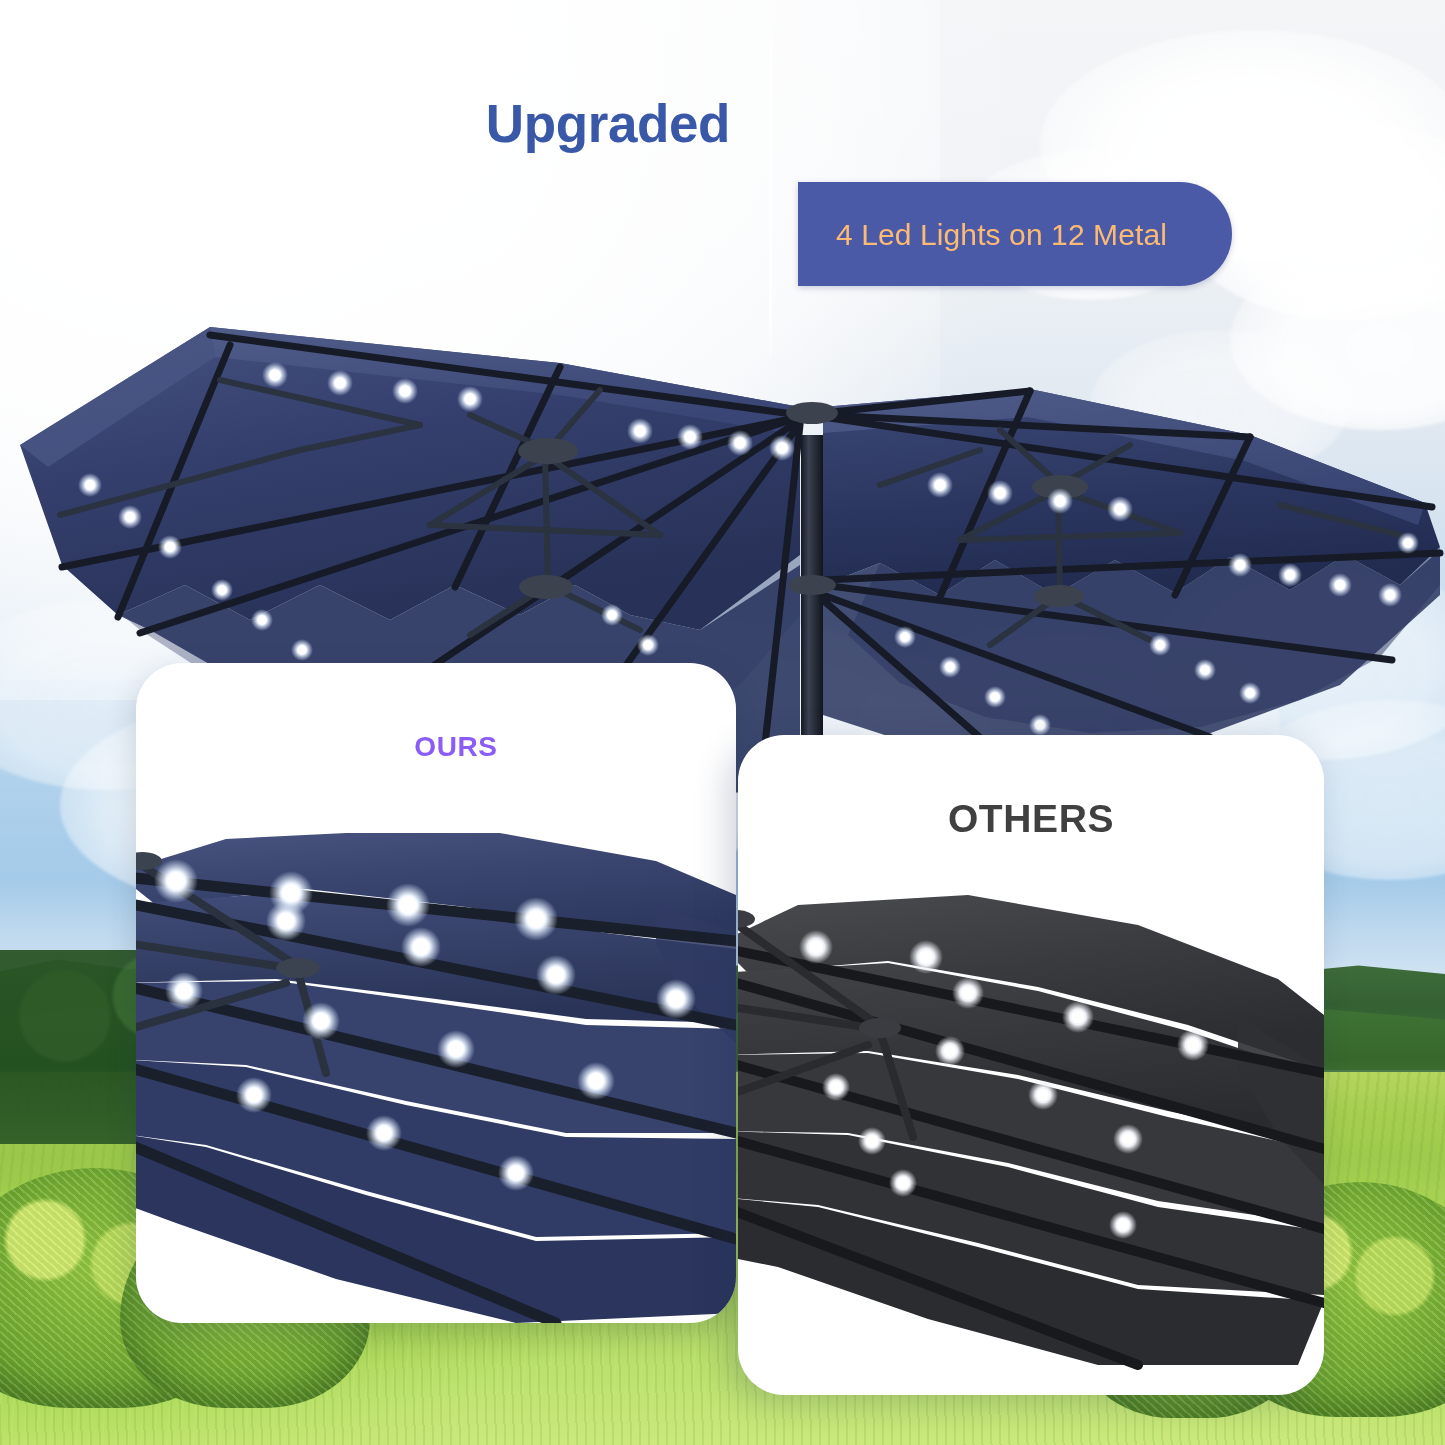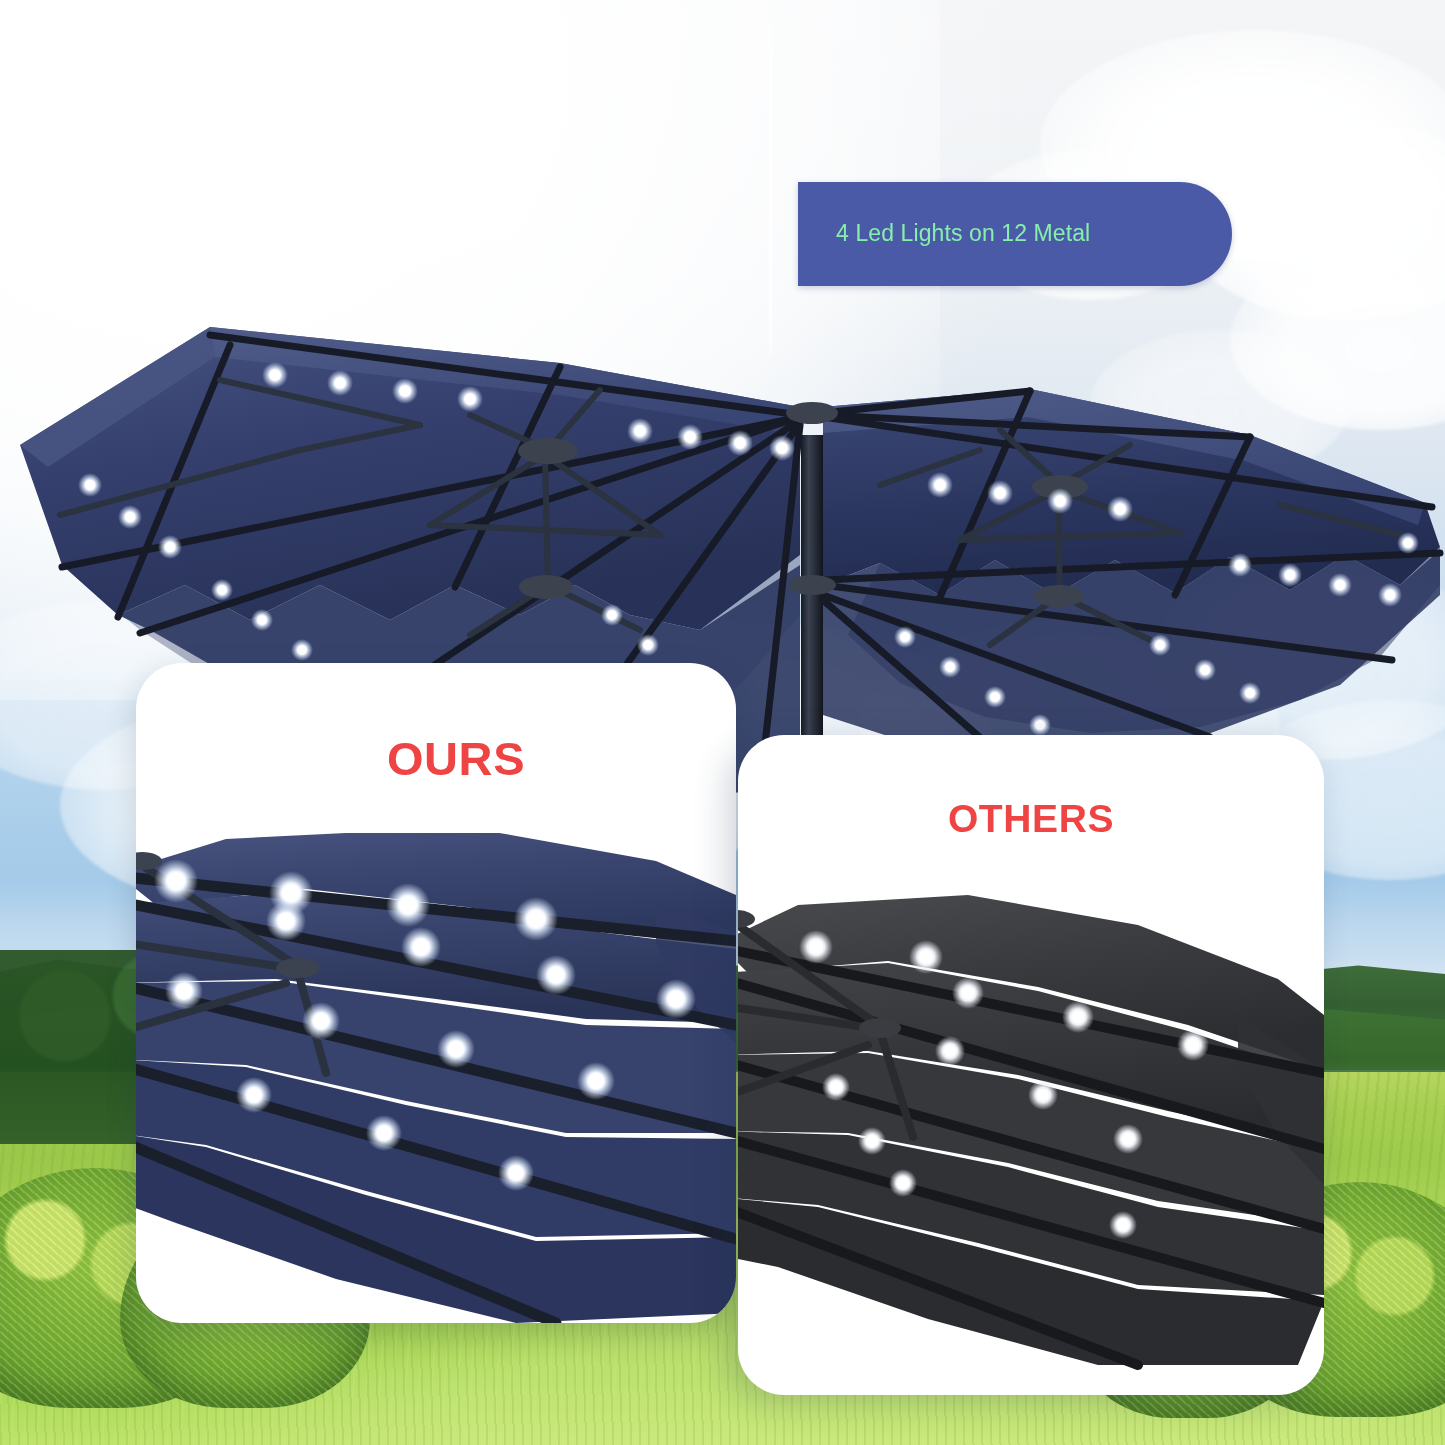--- a/index.html
+++ b/index.html
@@ -163,22 +163,22 @@
   .badge {
     position:absolute; left:798px; top:182px;
     width:434px; height:104px;
     background:#4b5aa7;
     border-radius:0 52px 52px 0;
     display:flex; align-items:center;
     padding-left:38px; padding-right:36px;
     box-shadow:0 2px 6px rgba(35,50,110,.22);
   }
   .badge-text {
-    color:#86efac;
-    font-size:23px;
+    color:#fdba74;
+    font-size:30px;
     line-height:1.30;
     font-weight:400;
     letter-spacing:.1px;
   }
 
   
   #umbrella { position:absolute; left:0; top:285px; width:1445px; height:760px; }
 
   
   .card {
@@ -196,22 +196,22 @@
     left:738px; top:735px; width:586px; height:660px;
     box-shadow:-10px 6px 34px rgba(30,50,80,.22);
     z-index:7;
   }
   .card-title {
     position:absolute; left:0; width:100%;
     text-align:center;
     font-weight:700;
     letter-spacing:.6px;
   }
-  .card-ours .card-title  { top:68px;  font-size:47px; color:#ef4444;padding-left:40px; }
-  .card-others .card-title{ top:62px;  font-size:39px; color:#ef4444; }
+  .card-ours .card-title  { top:68px;  font-size:28px; color:#8b5cf6;padding-left:40px; }
+  .card-others .card-title{ top:62px;  font-size:39px; color:#404040; }
 
   .card-photo { position:absolute; left:0; width:100%; }
   .card-ours .card-photo  { top:170px; height:490px; }
   .card-others .card-photo{ top:160px; height:500px; }
 
   svg { display:block; }
 </style>
 </head>
 <body>
 
@@ -441,20 +441,21 @@
           <circle cx="1040" cy="440" r="4.5"></circle>
         <circle cx="1160" cy="360" r="4.5"></circle>
           <circle cx="1205" cy="385" r="4.5"></circle>
         <circle cx="1250" cy="408" r="4.5"></circle>
         <circle cx="1408" cy="258" r="4.5"></circle>
       </g>
     </g>
   </svg>
 
   <div class="headline">
+    <span>Upgraded</span>
   </div>
 
   <div class="divider"></div>
 
   <div class="badge">
     <div class="badge-text">
       <span>4 Led Lights on 12 Metal</span><br>
     </div>
   </div>
 

